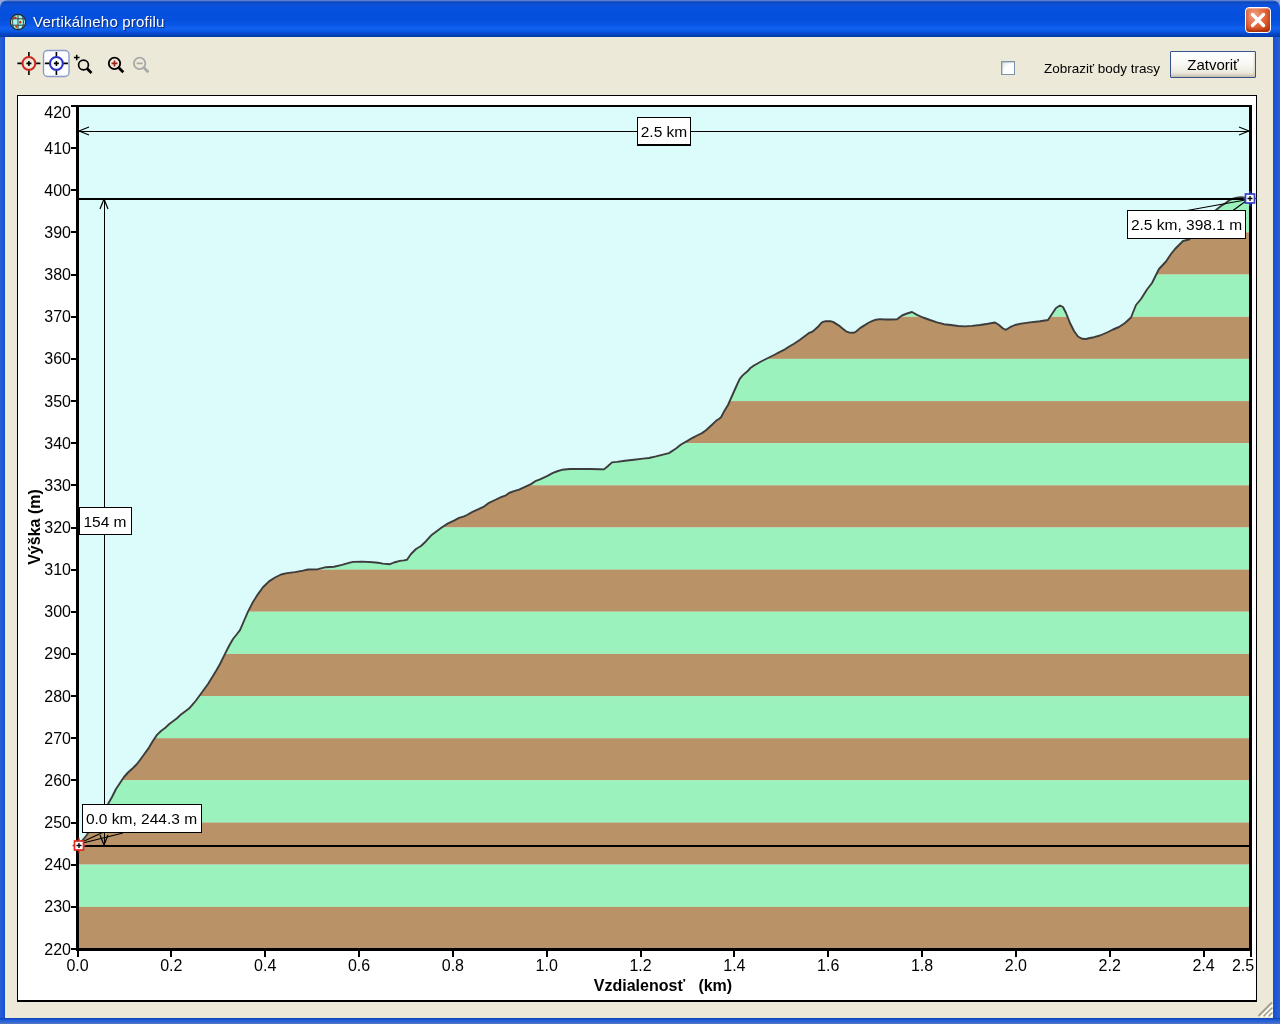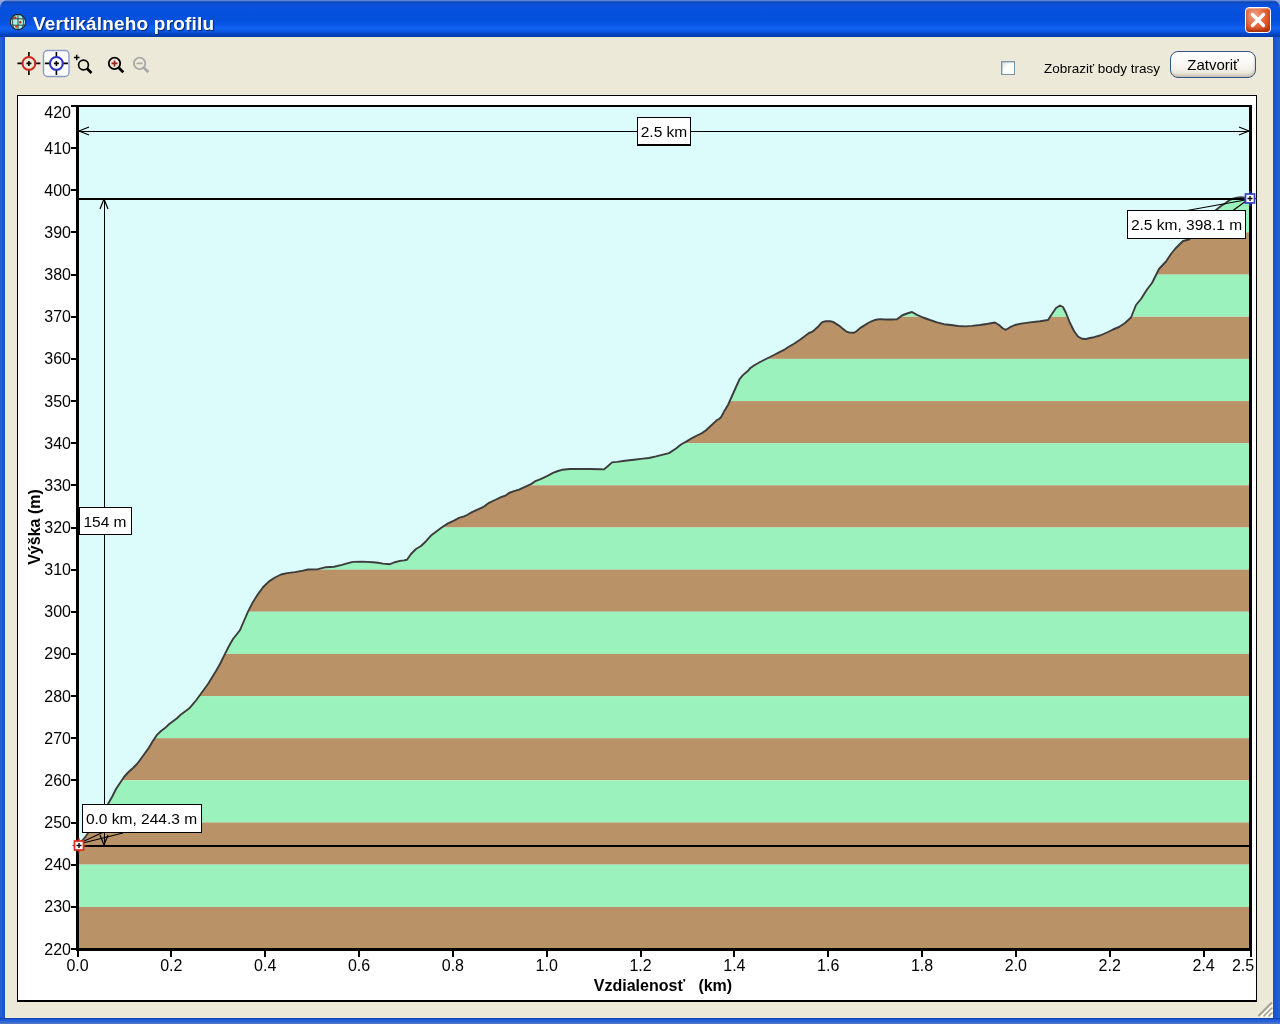--- a/index.html
+++ b/index.html
@@ -1,29 +1,29 @@
 <!DOCTYPE html>
 <html><head><meta charset="utf-8"><title>Vertikálneho profilu</title><style>
 *{margin:0;padding:0;box-sizing:border-box}
 html,body{width:1280px;height:1024px;overflow:hidden;background:#ECE9D8;font-family:"Liberation Sans",sans-serif;position:relative}
 .abs{position:absolute}
 #titlebar{left:0;top:0;width:1280px;height:37px;border-radius:8px 8px 0 0;
 background:linear-gradient(180deg,#7896DD 0px,#3E6BC9 1px,#0B44B4 2px,#0D50D8 4px,#0651E0 10px,#0450DC 18px,#0854E4 24px,#1161F0 28px,#0C5AE8 31px,#0746C4 34px,#0339A2 37px);}
-#title{left:33px;top:13px;color:#fff;font-size:19px;font-weight:bold;letter-spacing:.2px;
+#title{left:33px;top:13px;color:#fff;font-size:15px;font-weight:normal;letter-spacing:.2px;
 text-shadow:1px 1px 1px #08246b;}
 #lborder{left:0;top:37px;width:5px;height:981px;background:linear-gradient(90deg,#2860D8,#1550CE)}
 #rborder{left:1273px;top:37px;width:7px;height:981px;background:linear-gradient(90deg,#1550CE,#2860D8)}
 #bborder{left:0;top:1018px;width:1280px;height:6px;background:linear-gradient(180deg,#0C41A8 0%,#1D5BE0 35%,#3E6BC9 80%,#577CCB 100%)}
 #closebtn{left:1245px;top:7px;width:26px;height:26px;border-radius:4px;border:1px solid #FFFFFF;
 background:radial-gradient(circle at 35% 30%,#F0A183 0%,#E3683C 45%,#CC4414 80%,#B23A10 100%);
 box-shadow:inset 0 -2px 3px rgba(120,20,0,.5), inset 0 1px 1px rgba(255,255,255,.45)}
 #chk{left:1001px;top:61px;width:14px;height:14px;background:linear-gradient(135deg,#E7E5DC 0%,#FFFFFF 45%);
 border:1px solid #7A96AC;box-shadow:inset 1px 1px 1px rgba(28,81,128,.25)}
 #chklabel{left:1044px;top:61px;font-size:13.5px;color:#000}
-#closeform{left:1170px;top:51px;width:86px;height:27px;border-radius:8px;border:1px solid #35528C;
+#closeform{left:1170px;top:51px;width:86px;height:27px;border-radius:1px;border:1px solid #35528C;
 background:linear-gradient(180deg,#FFFFFF 0%,#FAF9F6 40%,#F0EEE4 75%,#DCD8C8 100%);
 box-shadow:inset -1px -2px 2px rgba(160,150,120,.35);
 font-size:15px;color:#000;text-align:center;line-height:25px}
 text{font-family:"Liberation Sans",sans-serif}
 .tick{font-size:16px;fill:#000}
 .ann{font-size:15.5px;fill:#000}
 .axt{font-size:16px;font-weight:bold;fill:#000}
 </style></head>
 <body>
 <svg class="abs" style="left:0;top:0" width="1280" height="1024" viewBox="0 0 1280 1024">

